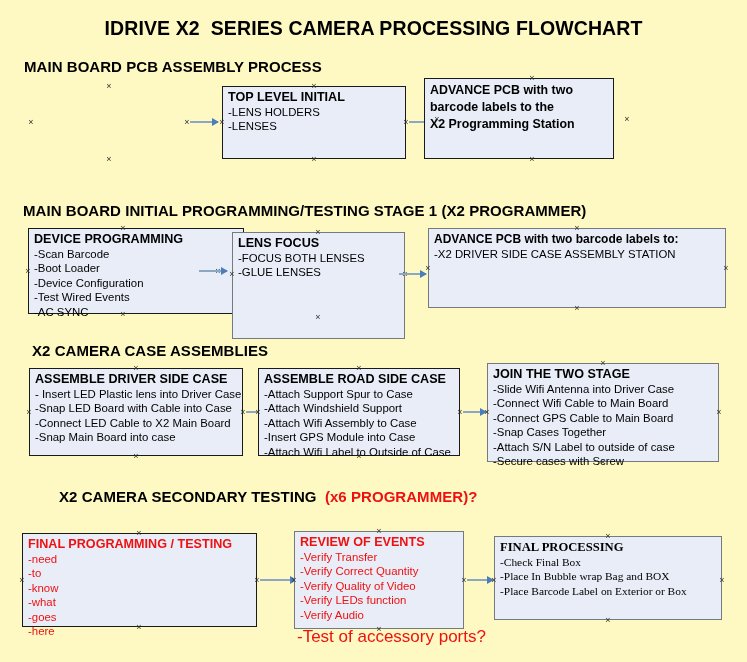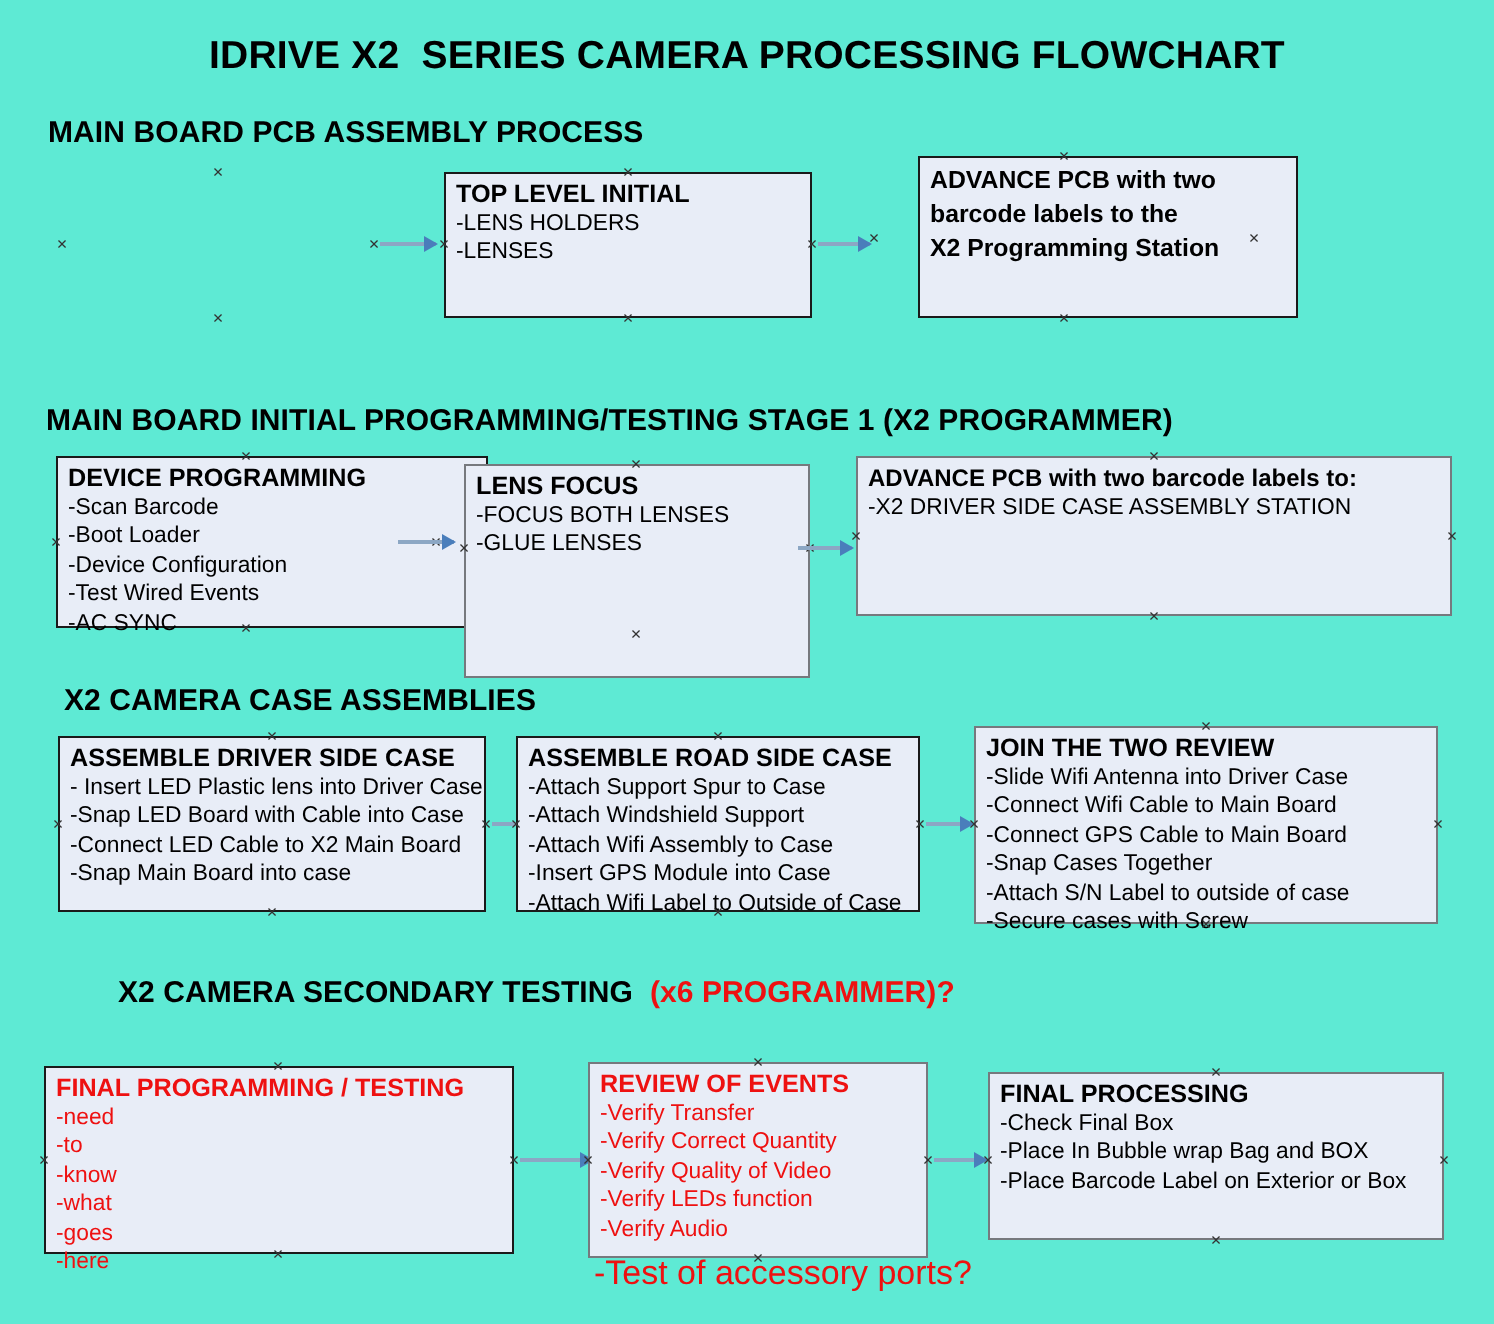--- a/index.html
+++ b/index.html
@@ -9,21 +9,21 @@
     background: #ffffff;
   }
   body {
     font-family: "Liberation Sans", sans-serif;
     color: #000000;
   }
   #canvas {
     position: relative;
     width: 747px;
     height: 662px;
-    background: #5eead4;
+    background: #fef9c3;
     overflow: hidden;
   }
 
   
   .doc-title {
     position: absolute;
     left: 0;
     top: 17px;
     width: 747px;
     text-align: center;
@@ -153,21 +153,21 @@
     <div class="box-line">-LENS HOLDERS</div>
     <div class="box-line">-LENSES</div>
   </div>
   <div class="handle" style="left:314px; top:86px;"></div>
   <div class="handle" style="left:314px; top:159px;"></div>
   <div class="handle" style="left:222px; top:122px;"></div>
   <div class="handle" style="left:406px; top:122px;"></div>
 
   <div class="arrow" style="left:409px; top:121px; width:26px;"></div>
 
-  <div class="box border-dark" style="left:459px; top:78px; width:190px; height:81px;">
+  <div class="box border-dark" style="left:424px; top:78px; width:190px; height:81px;">
     <div class="box-line bold">ADVANCE PCB with two</div>
     <div class="box-line bold">barcode labels to the</div>
     <div class="box-line bold"> X2 Programming Station</div>
   </div>
   <div class="handle" style="left:532px; top:78px;"></div>
   <div class="handle" style="left:532px; top:159px;"></div>
   <div class="handle" style="left:437px; top:119px;"></div>
   <div class="handle" style="left:627px; top:119px;"></div>
 
   <div class="section-heading" style="left:23px; top:202px;">
@@ -237,21 +237,21 @@
     <div class="box-line">-Attach Wifi Label to Outside of Case</div>
   </div>
   <div class="handle" style="left:359px; top:368px;"></div>
   <div class="handle" style="left:359px; top:456px;"></div>
   <div class="handle" style="left:258px; top:412px;"></div>
   <div class="handle" style="left:460px; top:412px;"></div>
 
   <div class="arrow" style="left:463px; top:411px; width:23px;"></div>
 
   <div class="box border-gray" style="left:487px; top:363px; width:232px; height:99px;">
-    <div class="box-title">JOIN THE TWO REVIEW</div>
+    <div class="box-title">JOIN THE TWO STAGE</div>
     <div class="box-line">-Slide Wifi Antenna into Driver Case</div>
     <div class="box-line">-Connect Wifi Cable to Main Board</div>
     <div class="box-line">-Connect GPS Cable to Main Board</div>
     <div class="box-line">-Snap Cases Together</div>
     <div class="box-line">-Attach S/N Label to outside of case</div>
     <div class="box-line">-Secure cases with Screw</div>
   </div>
   <div class="handle" style="left:603px; top:363px;"></div>
   <div class="handle" style="left:603px; top:462px;"></div>
   <div class="handle" style="left:487px; top:412px;"></div>
@@ -286,21 +286,21 @@
     <div class="box-line">-Verify Audio</div>
   </div>
   <div class="overflow-line" style="left:297px; top:630px;">-Test of accessory ports?</div>
   <div class="handle" style="left:379px; top:531px;"></div>
   <div class="handle" style="left:379px; top:629px;"></div>
   <div class="handle" style="left:294px; top:580px;"></div>
   <div class="handle" style="left:464px; top:580px;"></div>
 
   <div class="arrow" style="left:467px; top:579px; width:26px;"></div>
 
-  <div class="box border-gray" style="left:494px; top:536px; width:228px; height:84px;">
+  <div class="box border-gray" style="left:494px; top:536px; width:228px; height:84px;font-family:Liberation Serif, serif;">
     <div class="box-title">FINAL PROCESSING</div>
     <div class="box-line"> -Check Final Box</div>
     <div class="box-line">-Place In Bubble wrap Bag and BOX</div>
     <div class="box-line">-Place Barcode Label on Exterior or Box</div>
   </div>
   <div class="handle" style="left:608px; top:536px;"></div>
   <div class="handle" style="left:608px; top:620px;"></div>
   <div class="handle" style="left:494px; top:580px;"></div>
   <div class="handle" style="left:722px; top:580px;"></div>
 

